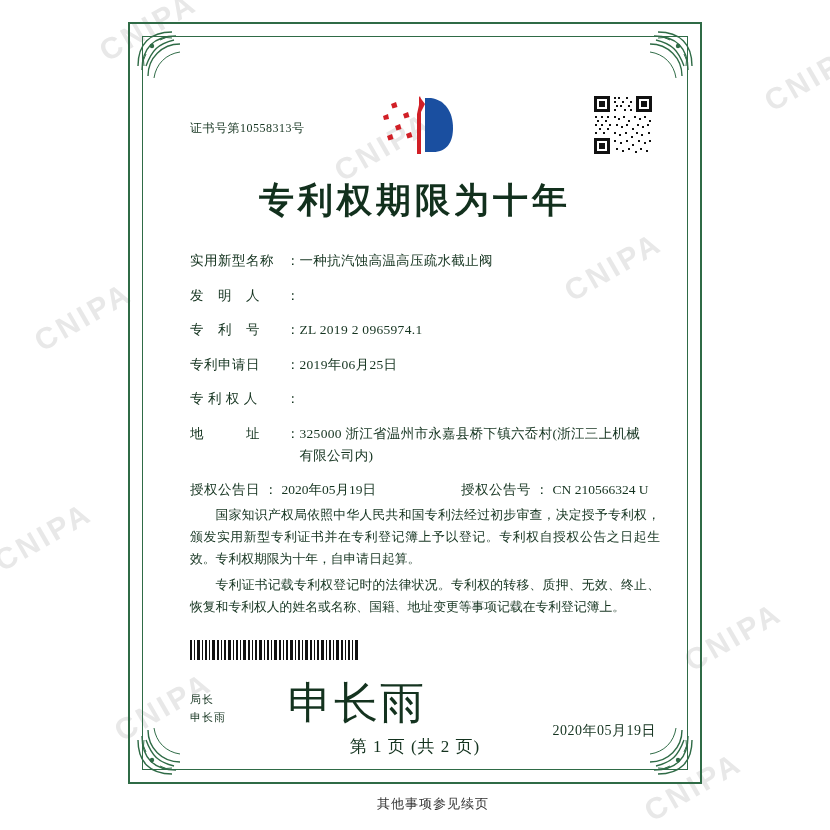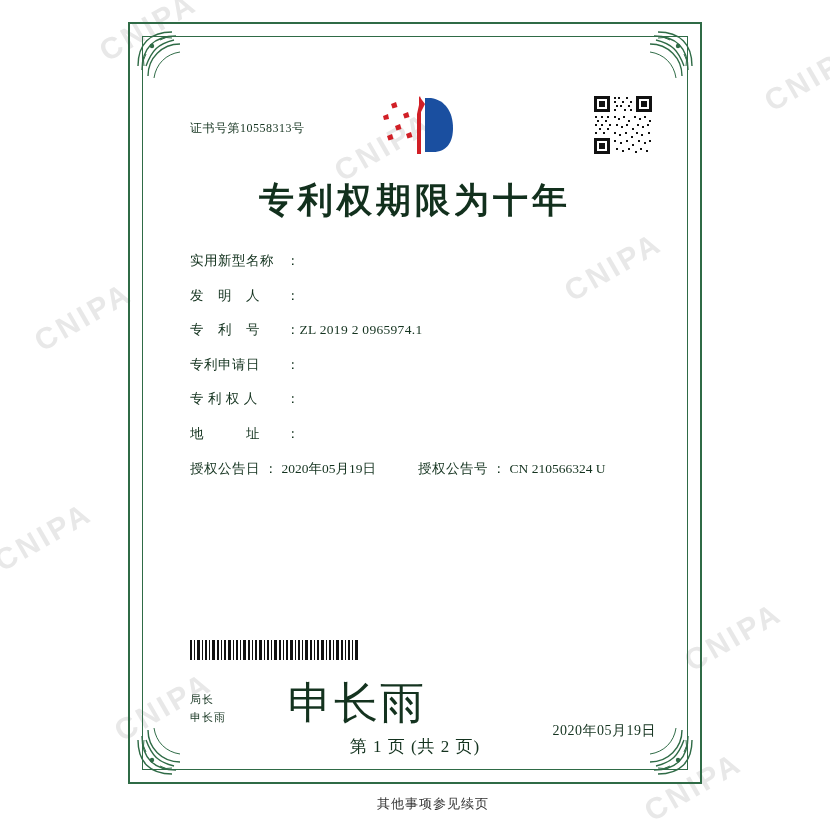--- a/index.html
+++ b/index.html
@@ -133,20 +133,21 @@
     text-align: center;
   }
   .field-value {
     flex: 1;
     letter-spacing: 0.3px;
   }
   .field-value .second-line { display: block; }
 
   .row-two-col {
     display: flex;
+    gap: 43px;
   }
   .row-two-col .col {
     display: flex;
     align-items: flex-start;
   }
   .row-two-col .col.first { width: 228px; flex: 0 0 228px; }
   .col-label { letter-spacing: 0.5px; }
   .col-sep { padding: 0 4px; }
 
   
@@ -387,62 +388,72 @@
     </svg>
   </div>
 
   <div class="title">专利权期限为十年</div>
 
   <div class="fields">
 
     <div class="field-row">
       <div class="field-label">实用新型名称</div>
       <div class="field-colon">：</div>
+      <div class="field-value">一种抗汽蚀高温高压疏水截止阀</div>
     </div>
 
     <div class="field-row">
       <div class="field-label">发　明　人</div>
       <div class="field-colon">：</div>
     </div>
 
     <div class="field-row">
       <div class="field-label">专　利　号</div>
       <div class="field-colon">：</div>
       <div class="field-value">ZL 2019 2 0965974.1</div>
     </div>
 
     <div class="field-row">
       <div class="field-label">专利申请日</div>
       <div class="field-colon">：</div>
+      <div class="field-value">2019年06月25日</div>
     </div>
 
     <div class="field-row">
       <div class="field-label">专 利 权 人</div>
       <div class="field-colon">：</div>
     </div>
 
     <div class="field-row">
       <div class="field-label">地　　　址</div>
       <div class="field-colon">：</div>
+      <div class="field-value">
+        <span>325000 浙江省温州市永嘉县桥下镇六岙村(浙江三上机械</span>
+        <span class="second-line">有限公司内)</span>
+      </div>
     </div>
 
     <div class="row-two-col">
       <div class="col first">
         <span class="col-label">授权公告日</span>
         <span class="col-sep">：</span>
         <span>2020年05月19日</span>
       </div>
       <div class="col">
         <span class="col-label">授权公告号</span>
         <span class="col-sep">：</span>
         <span>CN 210566324 U</span>
       </div>
     </div>
   </div>
 
+  <div class="paragraphs">
+    <p>国家知识产权局依照中华人民共和国专利法经过初步审查，决定授予专利权，颁发实用新型专利证书并在专利登记簿上予以登记。专利权自授权公告之日起生效。专利权期限为十年，自申请日起算。</p>
+    <p>专利证书记载专利权登记时的法律状况。专利权的转移、质押、无效、终止、恢复和专利权人的姓名或名称、国籍、地址变更等事项记载在专利登记簿上。</p>
+  </div>
 
   <div class="barcode">
     <svg viewBox="0 0 168 20" width="168" height="20" preserveAspectRatio="none">
       <g fill="#111">
         <rect x="0" y="0" width="2" height="20"></rect>
           <rect x="4" y="0" width="1" height="20"></rect>
         <rect x="7" y="0" width="3" height="20"></rect>
           <rect x="12" y="0" width="1" height="20"></rect>
         <rect x="15" y="0" width="2" height="20"></rect>
           <rect x="19" y="0" width="1" height="20"></rect>

